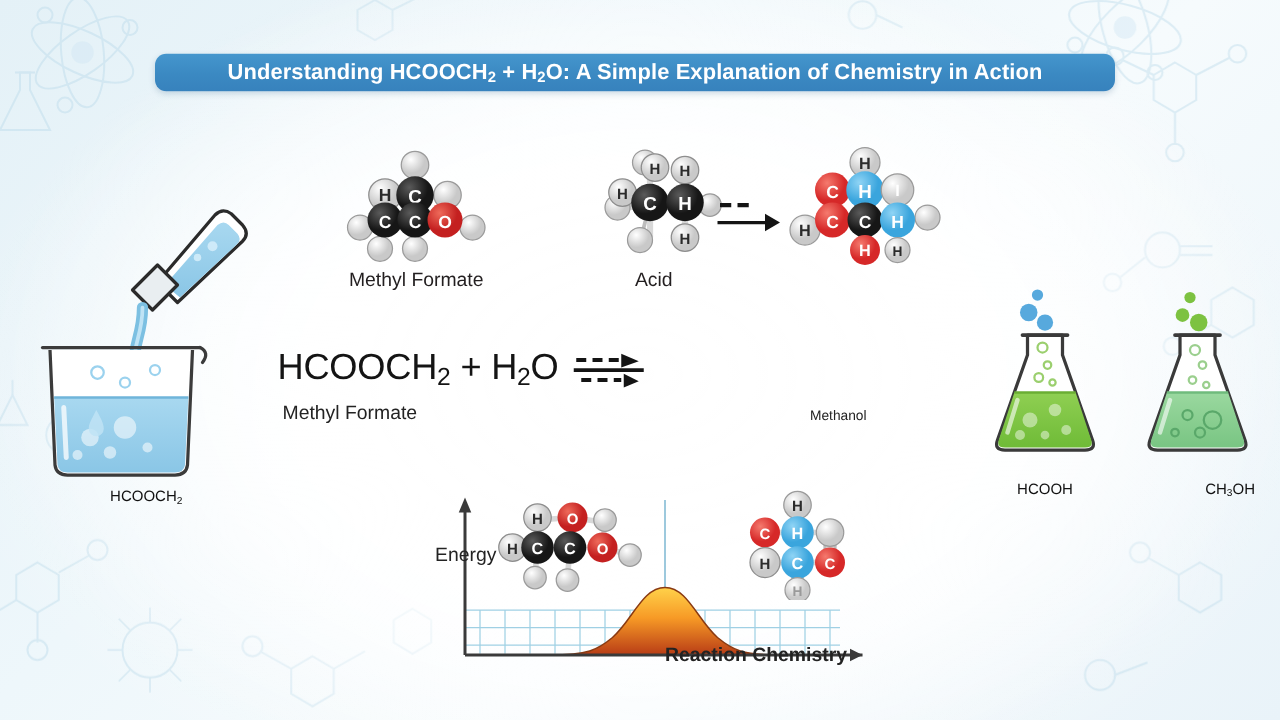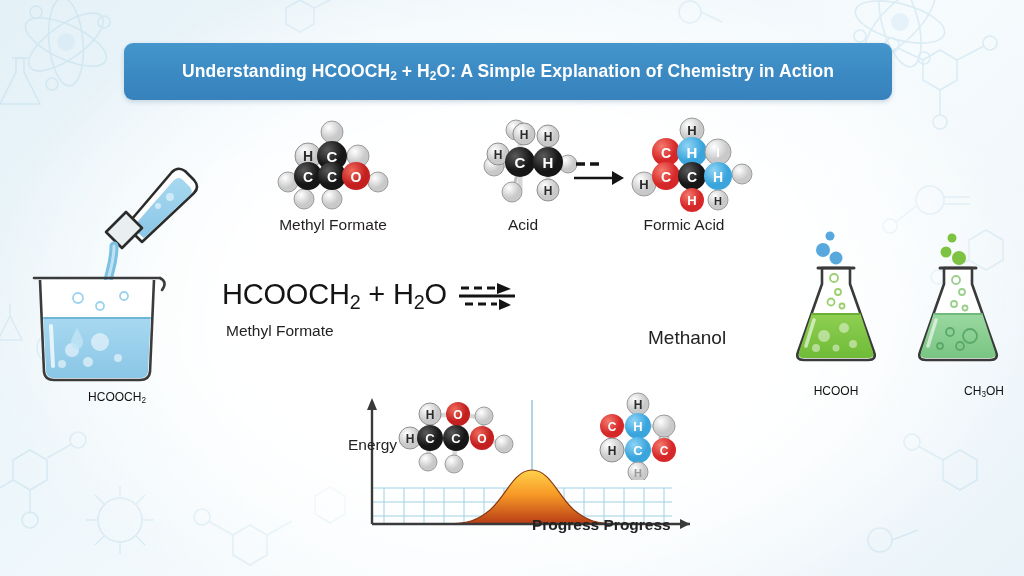--- a/index.html
+++ b/index.html
@@ -15,21 +15,21 @@
       linear-gradient(135deg,#e4f1f7 0%,#eef7fb 35%,#f6fbfd 60%,#e9f3f9 100%);
   }
   #bgpattern{position:absolute;inset:0;opacity:.5;pointer-events:none;}
   #vignette{
     position:absolute;inset:0;pointer-events:none;
     background:radial-gradient(ellipse 600px 400px at 50% 52%,rgba(255,255,255,.96) 0%,rgba(255,255,255,.92) 38%,rgba(255,255,255,.55) 62%,rgba(255,255,255,0) 88%);
   }
 
   
   #titlebar{
-    position:absolute;left:124px;top:43px;width:768px;height:57px;
+    position:absolute;left:124px;top:43px;width:768px;height:30px;
     background:linear-gradient(180deg,#4596cd 0%,#3b89c2 55%,#3782bd 100%);
     border-radius:9px;
     box-shadow:0 2px 5px rgba(40,90,130,.22);
     display:flex;align-items:center;justify-content:center;
   }
   #titlebar .t{
     color:#ffffff;font-size:17.5px;font-weight:bold;letter-spacing:.1px;
     white-space:nowrap;
   }
   sub{font-size:.68em;vertical-align:-0.25em;}
@@ -45,21 +45,21 @@
   #equation{
     position:absolute;left:222px;top:274px;width:560px;height:44px;
     display:flex;align-items:center;
   }
   #eq-left,#eq-right{
     font-size:29px;font-weight:normal;color:#141414;white-space:nowrap;
     letter-spacing:-.2px;
   }
   #eq-arrow{width:66px;height:30px;margin:0 10px;flex:0 0 auto;}
   #lbl-mf{position:absolute;left:226px;top:322px;font-size:15.5px;color:#232323;}
-  #lbl-meoh{position:absolute;left:648px;top:327px;font-size:19px;color:#232323;}
+  #lbl-meoh{position:absolute;left:648px;top:327px;font-size:11px;color:#232323;}
 
   
   #chart{position:absolute;left:310px;top:388px;width:400px;height:160px;}
   #chart .axlabel{position:absolute;font-size:15.5px;color:#232323;}
   #energy-label{left:14px;top:48px;margin-left:24px;}
   #rp-label{left:222px;top:128px;font-weight:bold;font-size:16px;}
   svg{display:block;}
   .atomtext{font-family:"Liberation Sans",sans-serif;font-weight:bold;}
 </style>
 </head>
@@ -358,21 +358,20 @@
     <text class="atomtext" x="100" y="49" font-size="13" text-anchor="middle" fill="#ffffff">I</text>
     <circle cx="74" cy="68" r="14" fill="url(#gC)"></circle>
     <text class="atomtext" x="74" y="74" font-size="14" text-anchor="middle" fill="#fff">C</text>
     <circle cx="100" cy="68" r="14" fill="url(#gB)"></circle>
     <text class="atomtext" x="100" y="74" font-size="14" text-anchor="middle" fill="#fff">H</text>
     <circle cx="74" cy="92" r="12" fill="url(#gR)"></circle>
     <text class="atomtext" x="74" y="97" font-size="13" text-anchor="middle" fill="#fff">H</text>
     <circle cx="100" cy="92" r="10" fill="url(#gH)" stroke="#9b9b9b"></circle>
     <text class="atomtext" x="100" y="97" font-size="11" text-anchor="middle" fill="#2b2b2b">H</text>
   </svg>
-  <div class="cap" style="left:618px;top:216px;width:132px;">Formic Acid</div>
 
   <div id="equation">
     <div id="eq-left">
       <span>HCOOCH</span><sub>2</sub><span> + H</span><sub>2</sub><span>O</span>
     </div>
     <svg id="eq-arrow" viewBox="0 0 66 30">
       <line x1="4" y1="7" x2="38" y2="7" stroke="#141414" stroke-width="3.2" stroke-dasharray="8 5"></line>
       <polygon points="40,2 54,8 40,13" fill="#141414"></polygon>
       <line x1="2" y1="15" x2="58" y2="15" stroke="#141414" stroke-width="3"></line>
       <line x1="8" y1="23" x2="40" y2="23" stroke="#141414" stroke-width="3.2" stroke-dasharray="8 5"></line>
@@ -491,21 +490,21 @@
                C 276 132, 284 136, 314 136 Z" fill="url(#curvefill)" stroke="#8a3a12" stroke-width="1.2"></path>
 
       <g stroke="#3a3a3a" stroke-width="2.4">
         <line x1="62" y1="136" x2="380" y2="136"></line>
         <line x1="62" y1="136" x2="62" y2="14"></line>
       </g>
       <polygon points="380,136 370,131 370,141" fill="#3a3a3a"></polygon>
       <polygon points="62,10 57,22 67,22" fill="#3a3a3a"></polygon>
     </svg>
     <div class="axlabel" id="energy-label">Energy</div>
-    <div class="axlabel" id="rp-label">Progress Progress</div>
+    <div class="axlabel" id="rp-label">Reaction Chemistry</div>
   </div>
 
   <svg style="position:absolute;left:398px;top:392px;" width="122" height="86" viewBox="0 0 122 86">
     <g stroke="#d8d8d8" stroke-width="4.5">
       <line x1="32" y1="24" x2="32" y2="46"></line>
         <line x1="32" y1="46" x2="12" y2="46"></line>
       <line x1="32" y1="24" x2="60" y2="22"></line>
         <line x1="60" y1="22" x2="86" y2="26"></line>
       <line x1="32" y1="46" x2="58" y2="46"></line>
         <line x1="58" y1="46" x2="84" y2="46"></line>

